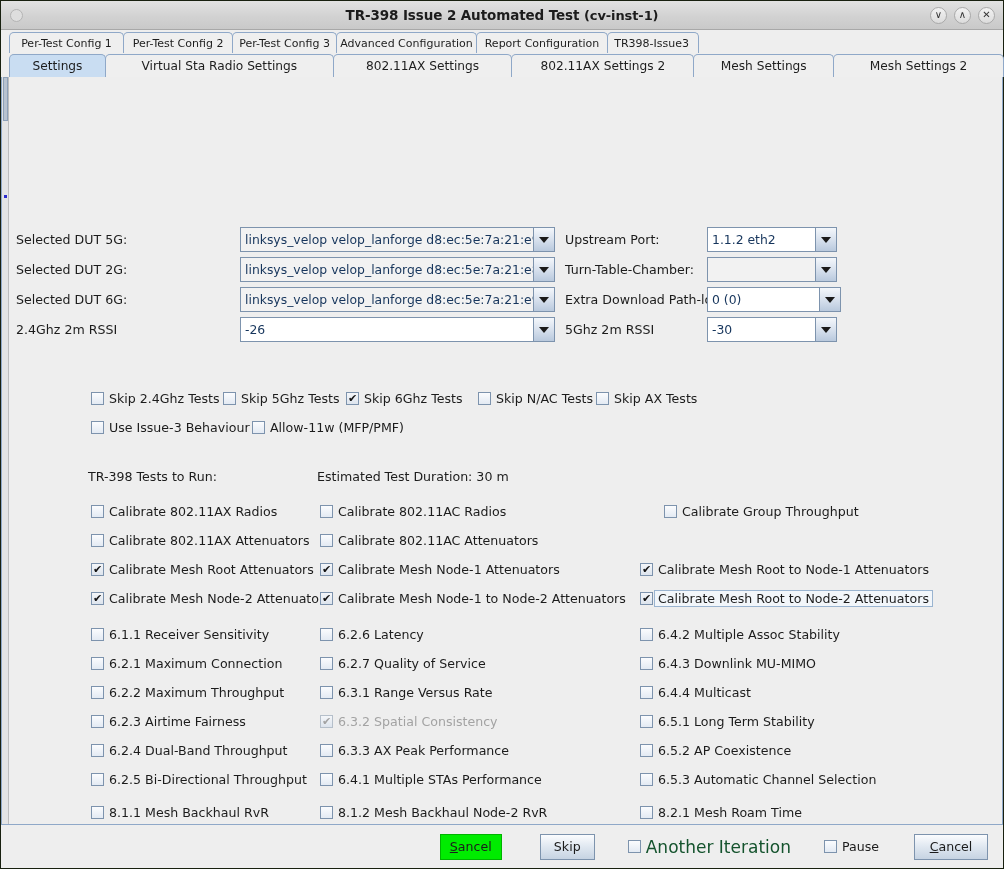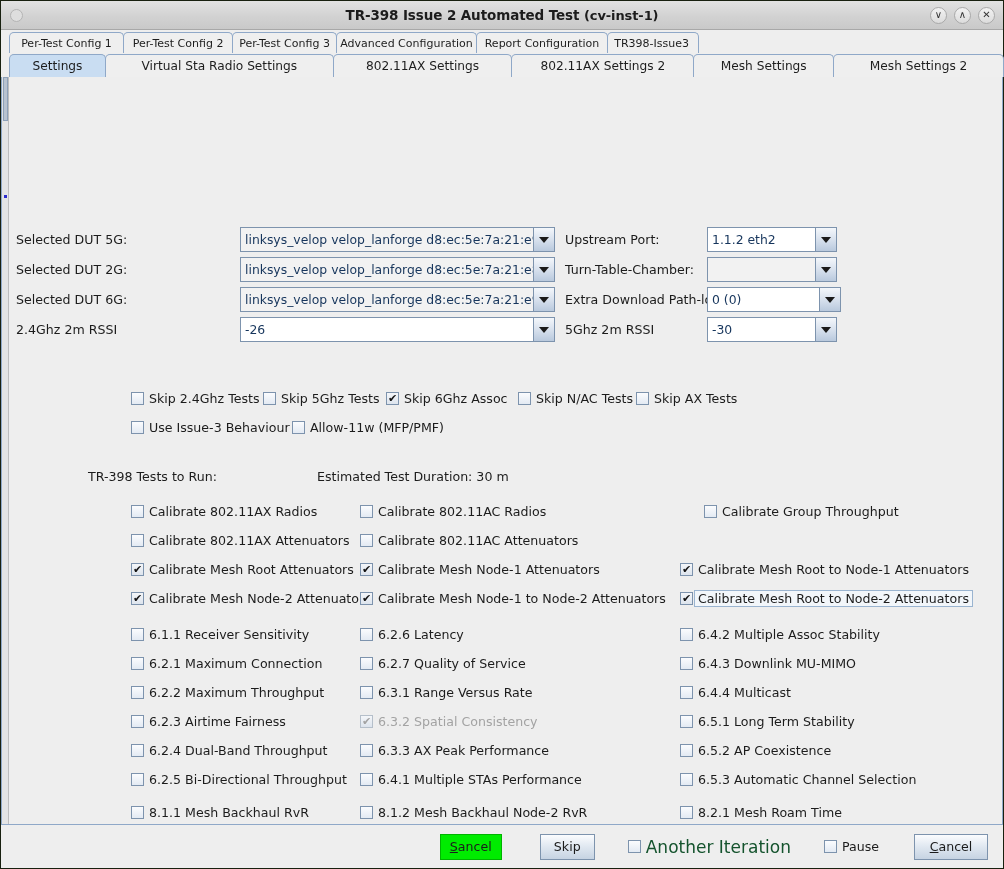--- a/index.html
+++ b/index.html
@@ -118,21 +118,21 @@
     background: linear-gradient(180deg,#f4f7fb 0%,#d9e2ee 48%,#b9c9dd 100%);
     border-left: 1px solid #7d93ad;
     display: flex; align-items: center; justify-content: center;
   }
   .arrow i {
     display: block; width: 0; height: 0;
     border-left: 5px solid transparent; border-right: 5px solid transparent;
     border-top: 6px solid #1a1a1a;
   }
   
-  .cb { display: flex; align-items: center; position: absolute; margin-left: 40px; }
+  .cb { display: flex; align-items: center; position: absolute; }
   .cbox {
     width: 13px; height: 13px; min-width: 13px;
     border: 1px solid #7d93ad;
     background: linear-gradient(180deg,#fbfcfe 0%,#e3eaf3 100%);
     display: flex; align-items: center; justify-content: center;
     font-size: 11px; line-height: 1; color: #111; font-weight: bold;
     margin-right: 5px;
   }
   .cbox.checked { background: linear-gradient(180deg,#f4f6f9 0%,#dde4ed 100%); }
   .cb .cl { font-size: 12.6px; color: #1c1c1c; white-space: nowrap; }
@@ -299,21 +299,21 @@
           <div class="cb" style="left: 81px; top: 314px;">
             <div class="cbox"></div>
             <span class="cl">Skip 2.4Ghz Tests</span>
           </div>
           <div class="cb" style="left: 213px; top: 314px;">
             <div class="cbox"></div>
             <span class="cl">Skip 5Ghz Tests</span>
           </div>
           <div class="cb" style="left: 336px; top: 314px;">
             <div class="cbox checked">✔</div>
-            <span class="cl">Skip 6Ghz Assoc</span>
+            <span class="cl">Skip 6Ghz Tests</span>
           </div>
           <div class="cb" style="left: 468px; top: 314px;">
             <div class="cbox"></div>
             <span class="cl">Skip N/AC Tests</span>
           </div>
           <div class="cb" style="left: 586px; top: 314px;">
             <div class="cbox"></div>
             <span class="cl">Skip AX Tests</span>
           </div>
           <div class="cb" style="left: 81px; top: 343px;">

